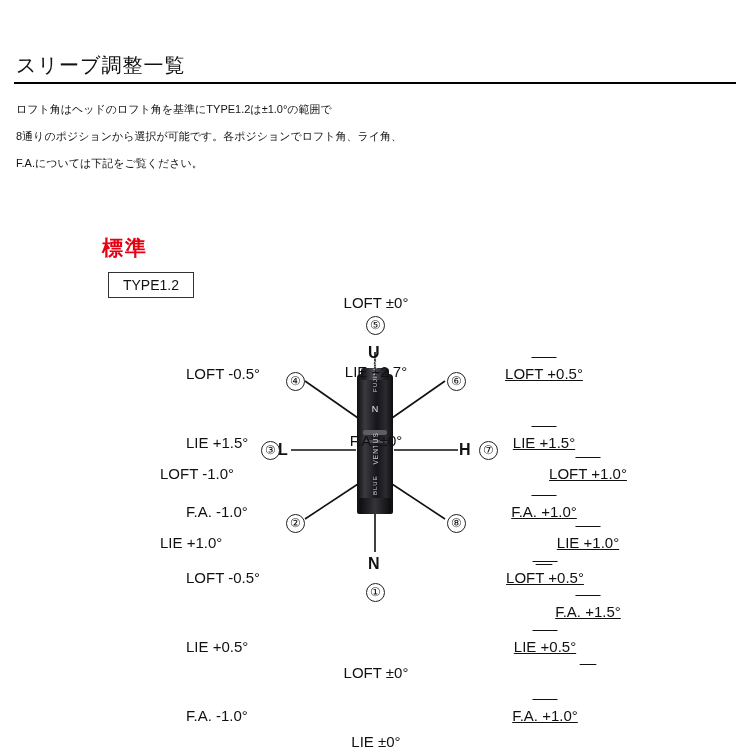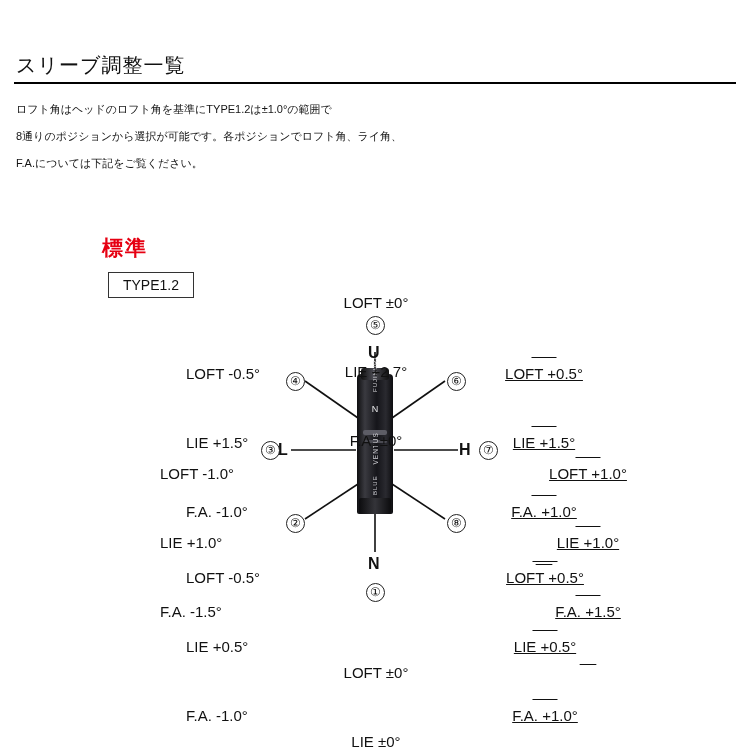--- a/index.html
+++ b/index.html
@@ -195,21 +195,20 @@
     <div class="lbl right" style="left:469px; top:316px; width:150px;">
       <div>LOFT +0.5°</div>
       <div>LIE +1.5°</div>
       <div>F.A. +1.0°</div>
     </div>
 
     <div class="num" style="left:261px; top:441px;">③</div>
     <div class="lbl left" style="left:160px; top:416px; width:130px;">
       <div>LOFT -1.0°</div>
       <div>LIE +1.0°</div>
-      <div>F.A. -1.5°</div>
     </div>
 
     <div class="num" style="left:479px; top:441px;">⑦</div>
     <div class="lbl right" style="left:518px; top:416px; width:140px;">
       <div>LOFT +1.0°</div>
       <div>LIE +1.0°</div>
       <div>F.A. +1.5°</div>
     </div>
 
     <div class="num" style="left:286px; top:514px;">②</div>

